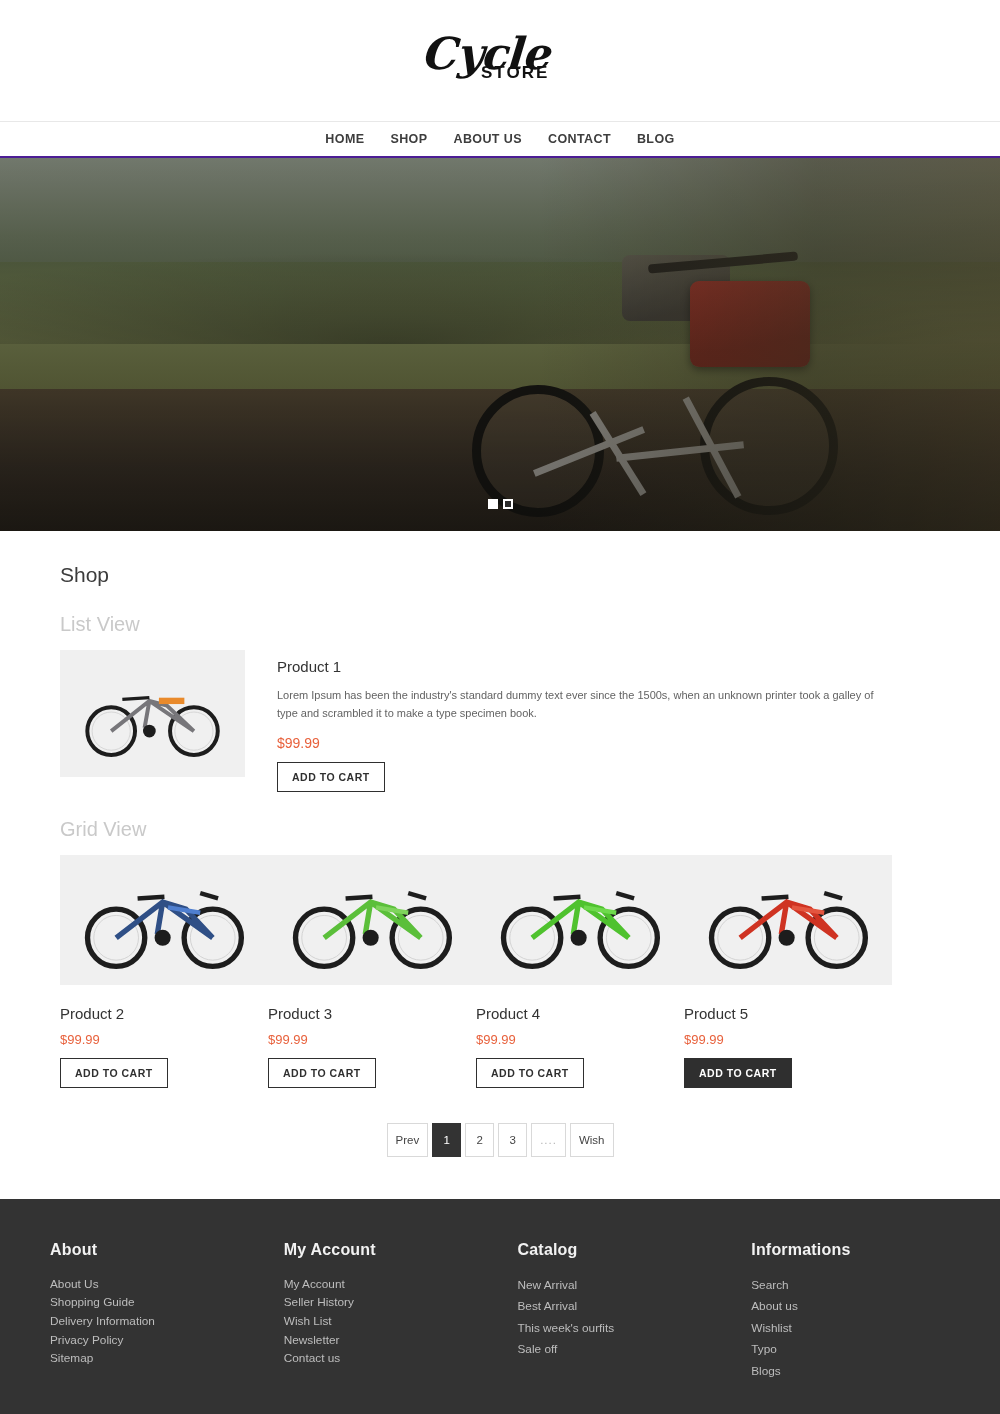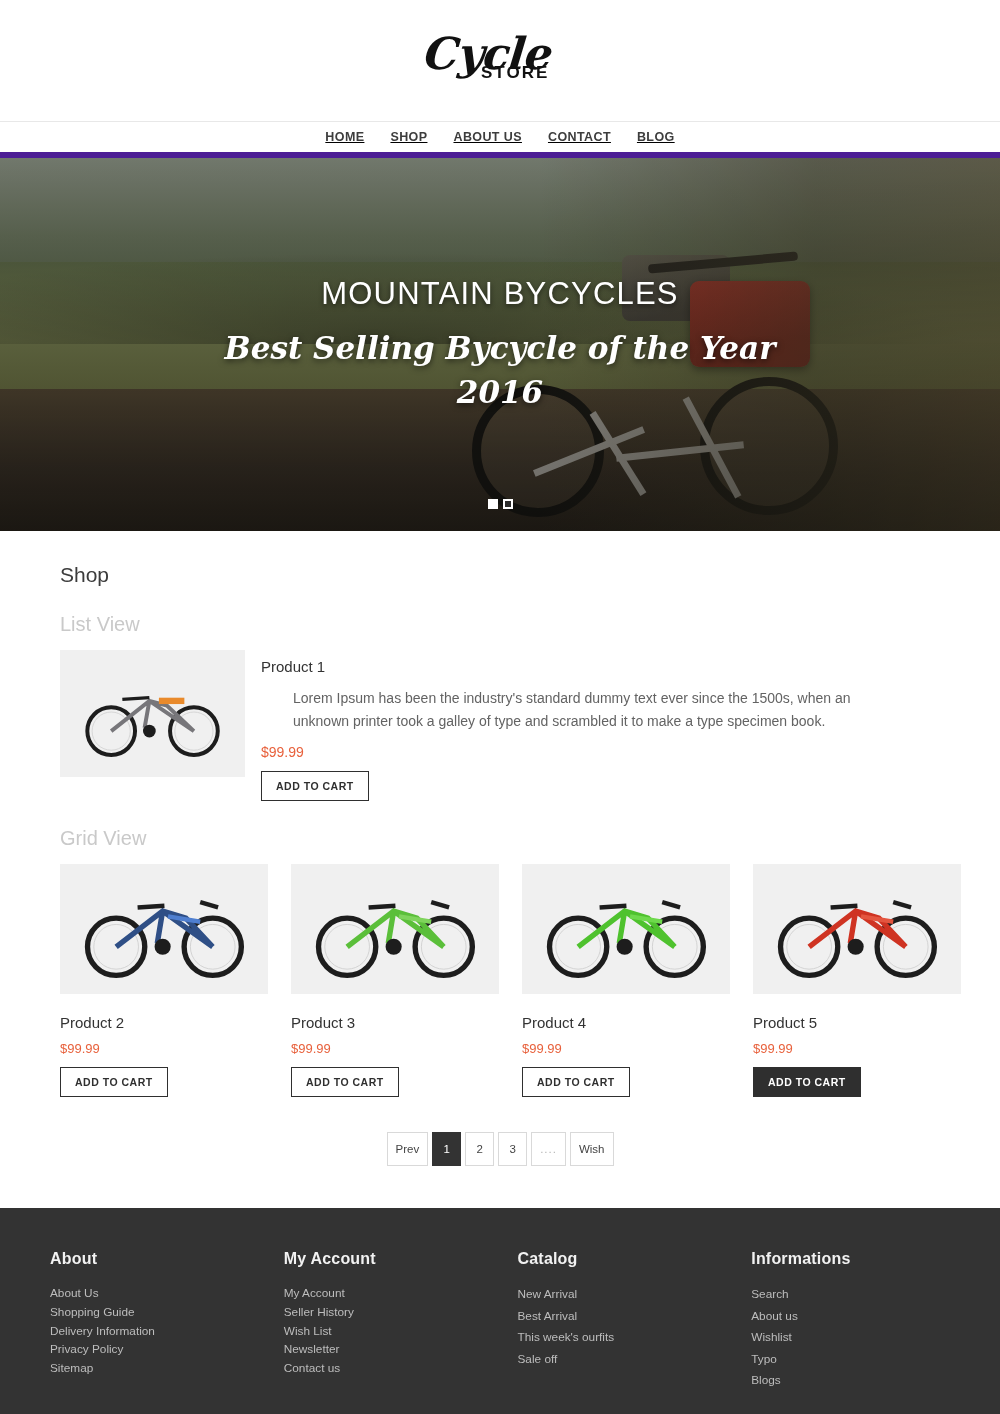--- a/index.html
+++ b/index.html
@@ -50,22 +50,21 @@
   }
 
   
   .nav-bar {
     height: 36px;
     background: #ffffff;
     display: flex;
     align-items: center;
     justify-content: center;
     gap: 26px;
-    border-bottom: 6px solid #4c1d95;
-    text-decoration: underline;
+    border-bottom: 2px solid #4c1d95;
   }
   .nav-item {
     font-size: 12.5px;
     font-weight: 700;
     letter-spacing: 0.4px;
     color: #3d3d3d;
     text-transform: uppercase;
     cursor: pointer;
     white-space: nowrap;
   }
@@ -156,42 +155,42 @@
   .hdot.alt { background: #2b2b2b; border: 2px solid #ffffff; }
 
   
   .shop { padding: 32px 60px 0 60px; }
   .shop-title { font-size: 21px; color: #3c3c3c; font-weight: 400; }
   .view-label {
     margin-top: 26px; font-size: 20px; color: #c9c9c9; font-weight: 400;
   }
 
   
-  .list-row { display: flex; margin-top: 14px; gap: 16px; }
+  .list-row { display: flex; margin-top: 14px; gap: 32px; }
   .list-thumb {
     width: 185px; height: 127px; background: #f0f0f0; flex: 0 0 185px;
     display: flex; align-items: center; justify-content: center;
   }
   .list-info { flex: 1; padding-top: 8px; }
   .prod-name { font-size: 15px; color: #333333; font-weight: 400; }
   .prod-desc {
-    margin-top: 12px; font-size: 14px; color: #636363;
-    line-height: 1.62; max-width: 615px; margin-left: 32px;
+    margin-top: 12px; font-size: 11px; color: #636363;
+    line-height: 1.62; max-width: 615px;
   }
   .price { margin-top: 12px; font-size: 14px; color: #e8613c; }
   .atc-btn {
     display: inline-block; margin-top: 11px;
     padding: 8px 14px; font-size: 10.5px; font-weight: 700;
     letter-spacing: 0.5px; color: #2f2f2f; background: #ffffff;
     border: 1.6px solid #2f2f2f; cursor: pointer; text-transform: uppercase;
   }
   .atc-btn.hover { background: #2f2f2f; color: #ffffff; }
 
   
-  .grid { display: flex; gap: 23px; margin-top: 14px; }
+  .grid { display: flex; margin-top: 14px; }
   .gcard { width: 208px; }
   .gthumb {
     width: 208px; height: 130px; background: #f0f0f0;
     display: flex; align-items: center; justify-content: center;
   }
   .gcard .prod-name { margin-top: 20px; }
   .gcard .price { margin-top: 10px; font-size: 13px; }
 
   
   .bike-svg { width: 86%; height: 86%; }
@@ -259,24 +258,20 @@
     <div class="bk-frame bk-f2"></div>
     <div class="bk-frame bk-f3"></div>
     <div class="bk-frame bk-f4"></div>
     <div class="bk-bag2"></div>
     <div class="bk-bag"></div>
     <div class="bk-bar"></div>
   </div>
   <div class="hero-hazer"></div>
   <div class="hero-dark"></div>
 
-  <div class="hero-caption">
-    <div class="hero-title">MOUNTAIN BYCYCLES</div>
-    <div class="hero-sub">Best Selling Bycycle of the Year 2016</div>
-  </div>
 
   <div class="hero-dots">
     <span class="hdot"></span>
     <span class="hdot alt"></span>
   </div>
 </div>
 
 <div class="shop">
   <div class="shop-title">Shop</div>
 

